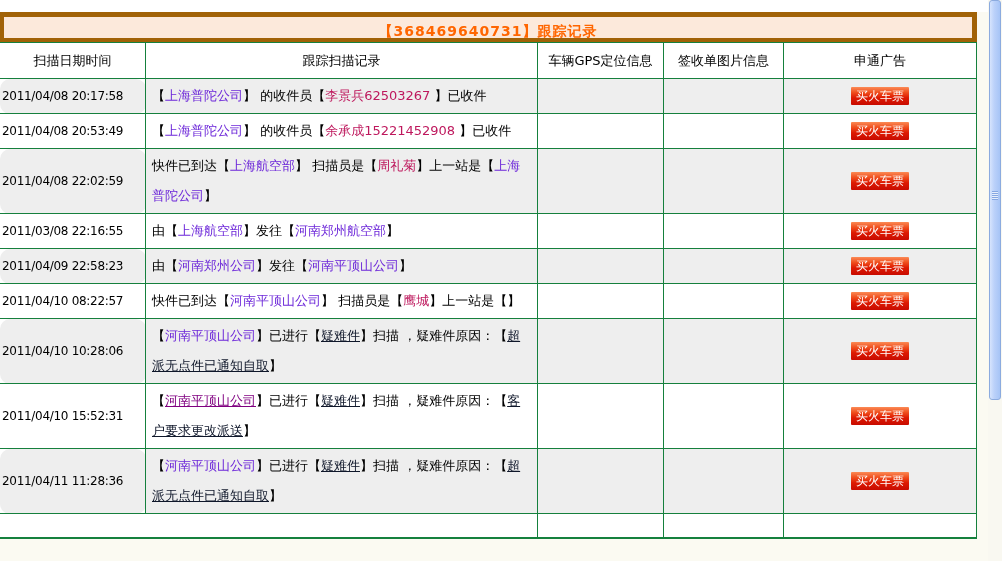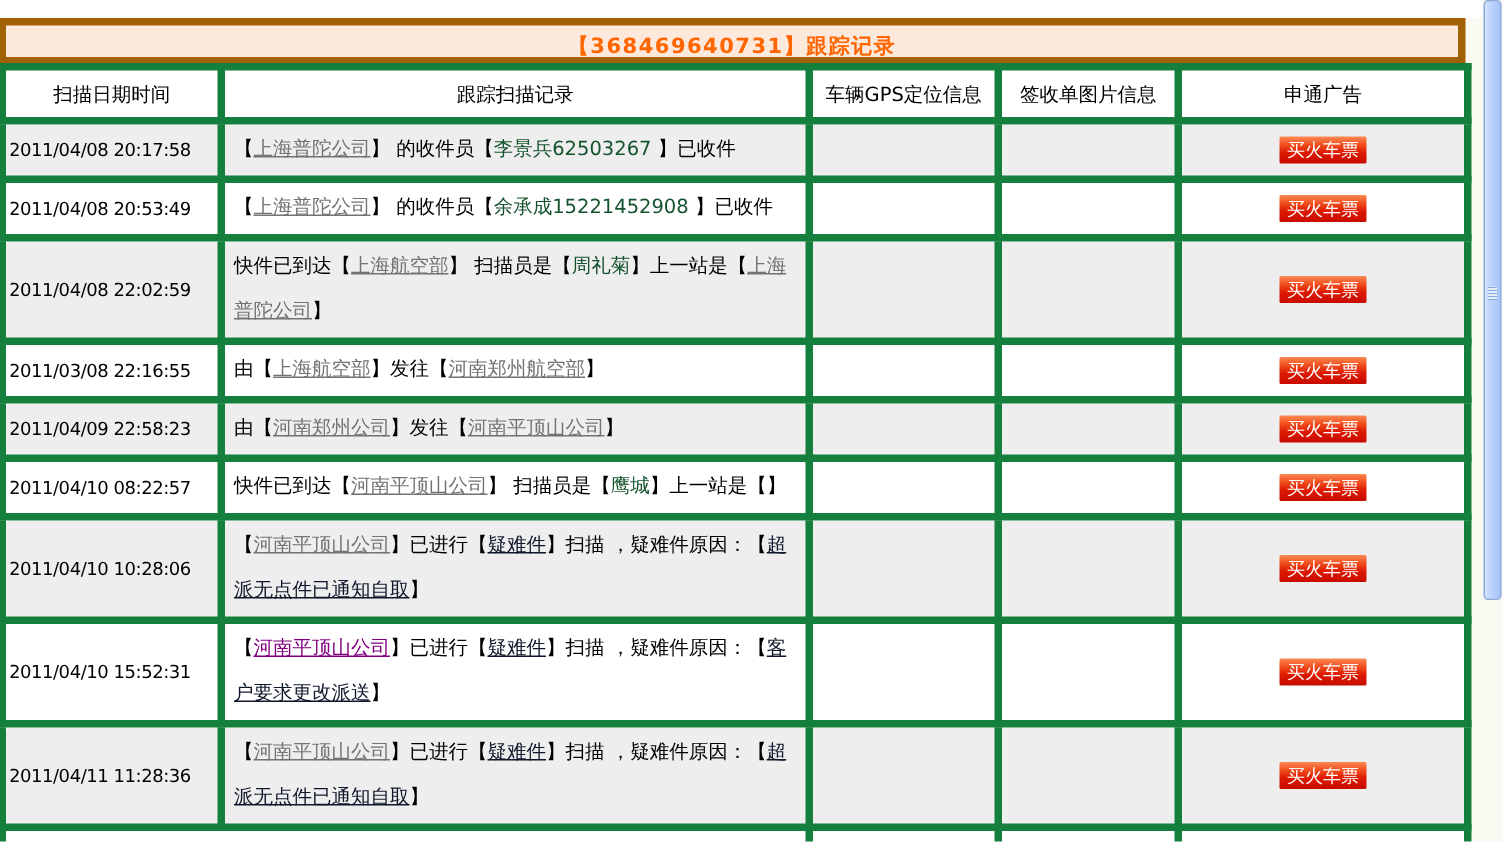--- a/index.html
+++ b/index.html
@@ -23,39 +23,39 @@
     height:31px; line-height:29px;
   }
   table.track {
     border-collapse:collapse;
     table-layout:fixed;
     width:977px;
     margin-left:-1px;
     margin-top:-1px;
     background:#fff;
   }
-  th, td { border:5px solid #15803d; overflow:hidden; }
+  th, td { border:1px solid #15803d; overflow:hidden; }
   th {
     height:36px; font-weight:normal; font-size:13px;
     text-align:center; background:#fff;
   }
   td { vertical-align:middle; }
   td.c-time {
     height:33px; padding:1px 1px 1px 2px;
     font-size:12px; letter-spacing:-0.3px; white-space:nowrap;border-radius:10px;
   }
   td.c-record { padding:2px 4px 2px 6px; line-height:30px; }
   td.c-ad { text-align:center; }
   tr.shaded td { background:#eeeeee; }
   tr.empty-row td { height:24px; background:#fff; }
   tr.empty-row td { border-bottom-width:2px; }
   .seg-plain { color:#000; }
-  .seg-link { color:#737373; text-decoration:underline; cursor:pointer; }
+  .seg-link { color:#6d28d9; cursor:pointer; }
   .seg-visited { color:#800080; text-decoration:underline; cursor:pointer; }
-  .seg-blue { color:#14532d; text-decoration:none; }
+  .seg-blue { color:#be185d; text-decoration:none; }
   .seg-red { color:#0f172a;text-decoration:underline; }
   .ad-btn {
     display:inline-block;
     min-width:58px; height:18px; line-height:17px;
     padding:0 4px;
     color:#fff; font-size:12px;
     border:none; cursor:pointer;
     background:linear-gradient(180deg,#fb8a55 0%,#f04f1e 30%,#dd1a02 60%,#c80b00 100%);
     border-radius:1px;
   }

